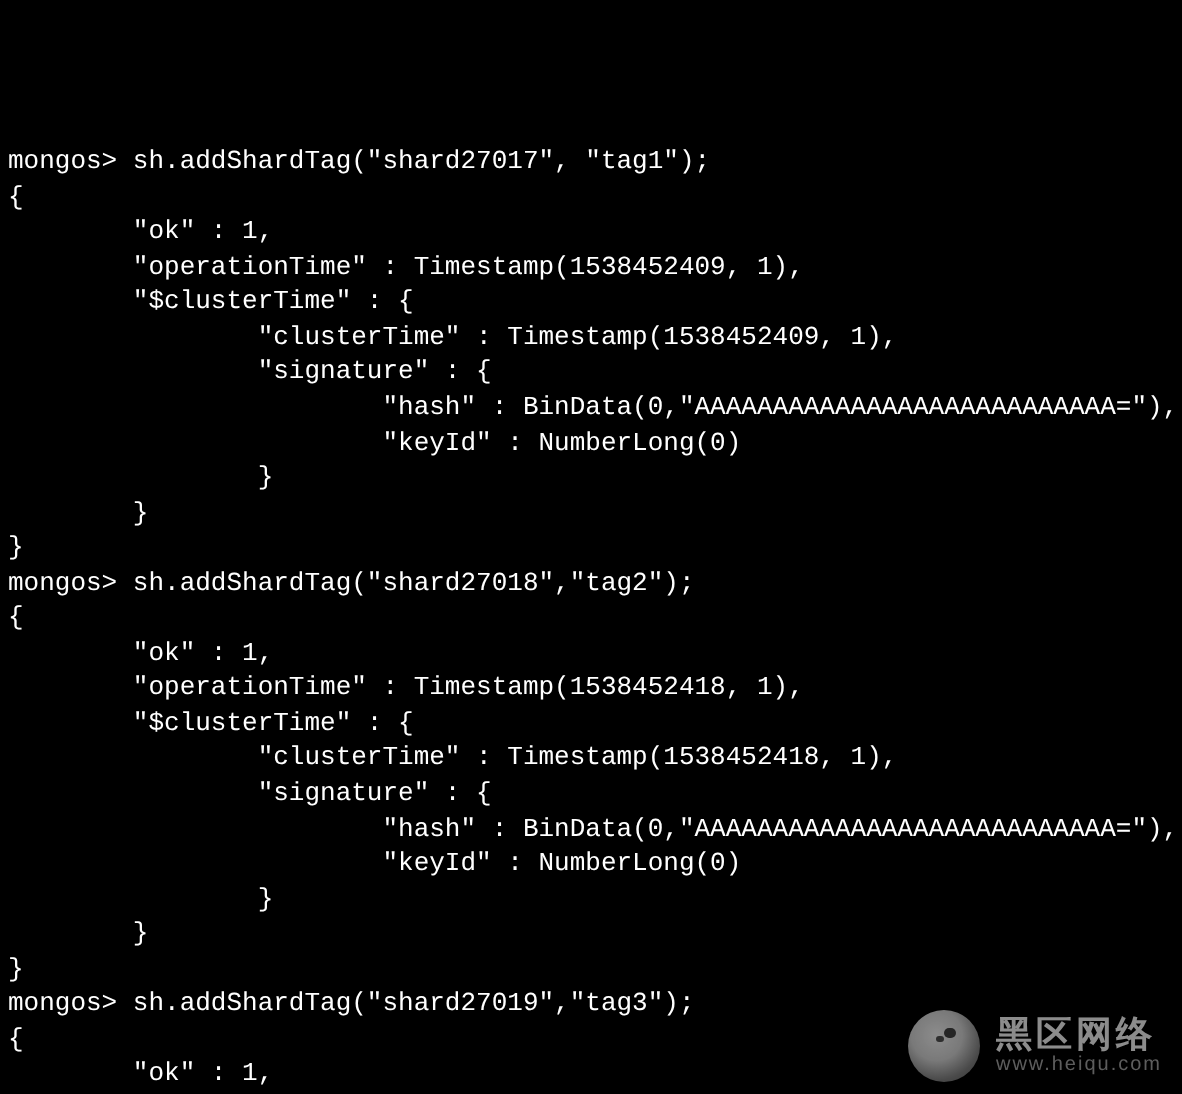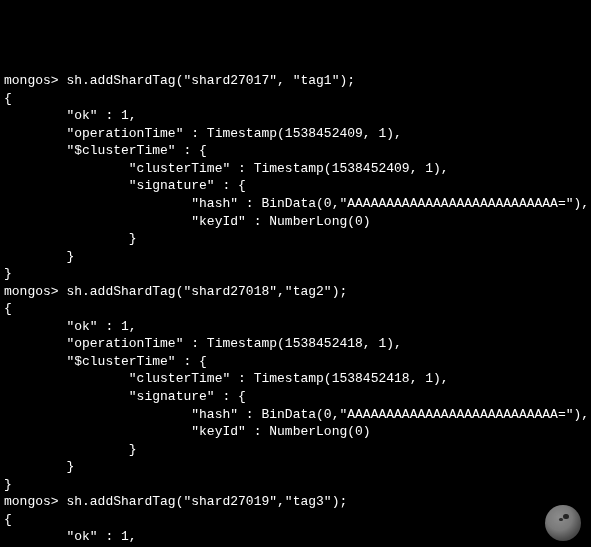--- a/index.html
+++ b/index.html
@@ -88,16 +88,20 @@
                 "signature" : {
                         "hash" : BinData(0,"AAAAAAAAAAAAAAAAAAAAAAAAAAA="),
                         "keyId" : NumberLong(0)
                 }
         }
 }
 </span>
 
 <div class="watermark">
   <div class="wm-icon"></div>
+  <div class="wm-text">
+    <span class="t1">黑区网络</span>
+    <span class="t2">www.heiqu.com</span>
+  </div>
 </div>
 
 
 
 
 </body></html>

